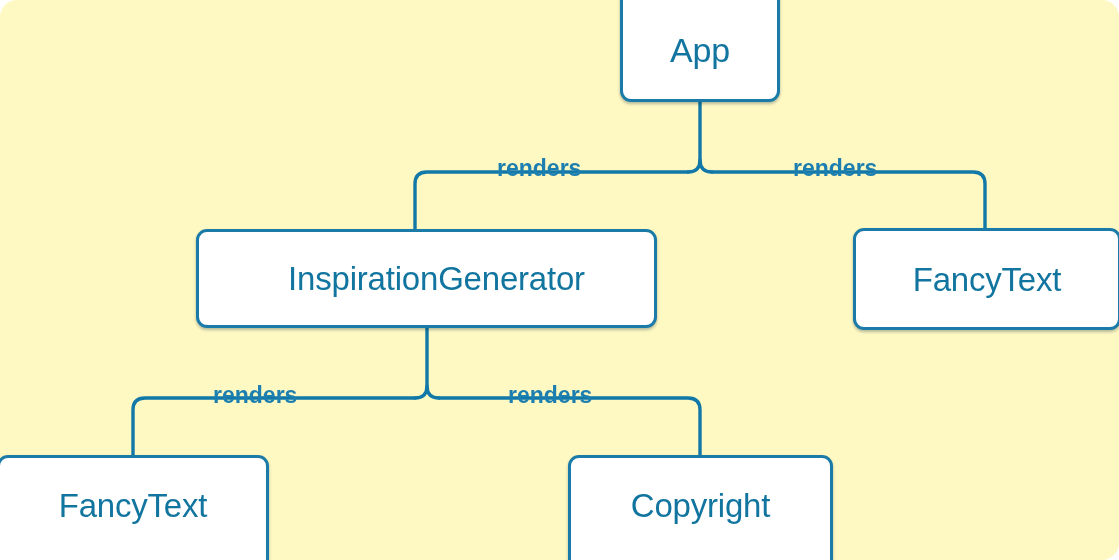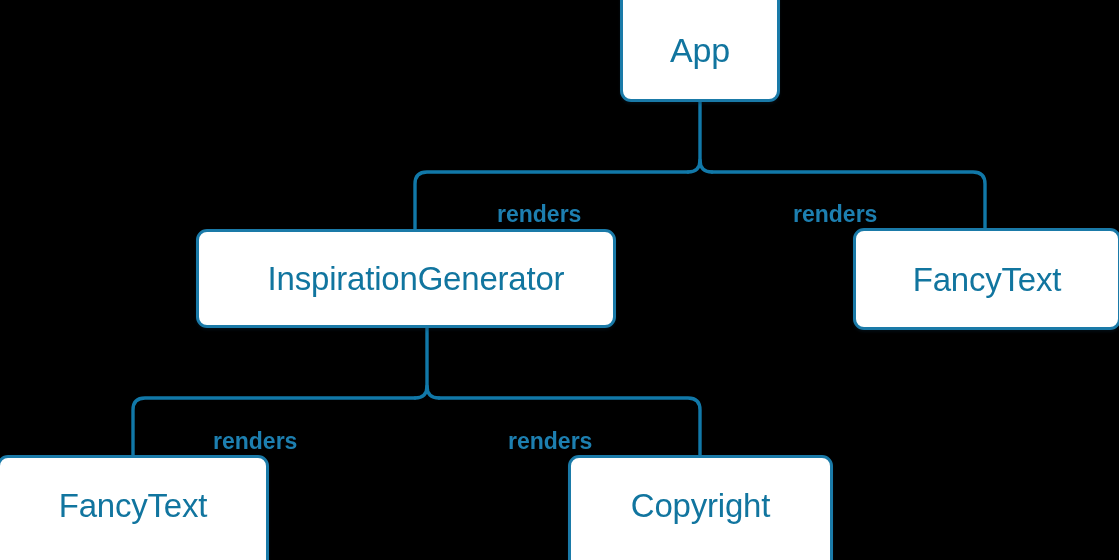--- a/index.html
+++ b/index.html
@@ -10,21 +10,22 @@
   body {
     width: 1119px;
     height: 560px;
     overflow: hidden;
     font-family: "Liberation Sans", sans-serif;
   }
   #diagram-root {
     position: relative;
     width: 1119px;
     height: 560px;
-    background: #000000;
+    background: #fef9c3;
+    border-radius: 17px;
   }
   #edge-layer {
     position: absolute;
     left: 0;
     top: 0;
     width: 1119px;
     height: 560px;
   }
   .node {
     position: absolute;
@@ -40,36 +41,35 @@
   }
   .node-label {
     color: #11759f;
     font-size: 33px;
     line-height: 1;
     letter-spacing: -0.2px;
     white-space: nowrap;
   }
   .node-app      { left: 620px; top: -14px;  width: 160px; height: 116px; }
   .node-app .node-label { font-size: 34px; position: relative; top: 6px; }
-  .node-inspgen  { left: 196px; top: 229px;  width: 420px; height: 99px; padding-left: 20px; }
+  .node-inspgen  { left: 196px; top: 229px;  width: 461px; height: 99px; padding-left: 20px; }
   .node-fancy-r  { left: 853px; top: 228px;  width: 268px; height: 102px; }
   .node-fancy-b  { left: -3px;  top: 455px;  width: 272px; height: 116px; }
   .node-fancy-b .node-label { position: relative; top: -8px; }
   .node-copy     { left: 568px; top: 455px;  width: 265px; height: 116px; }
   .node-copy .node-label { position: relative; top: -8px; text-align: center; }
 
   .edge-label {
     position: absolute;
     color: #1d7fb0;
     font-size: 23px;
     line-height: 1;
     font-weight: 600;
     white-space: nowrap;
     z-index: 3;
-    margin-top: 46px;
   }
   .lbl-a { left: 497px; top: 157px; }
   .lbl-b { left: 793px; top: 157px; }
   .lbl-c { left: 213px; top: 384px; }
   .lbl-d { left: 508px; top: 384px; }
 </style>
 </head>
 <body>
 
 <div id="diagram-root">

